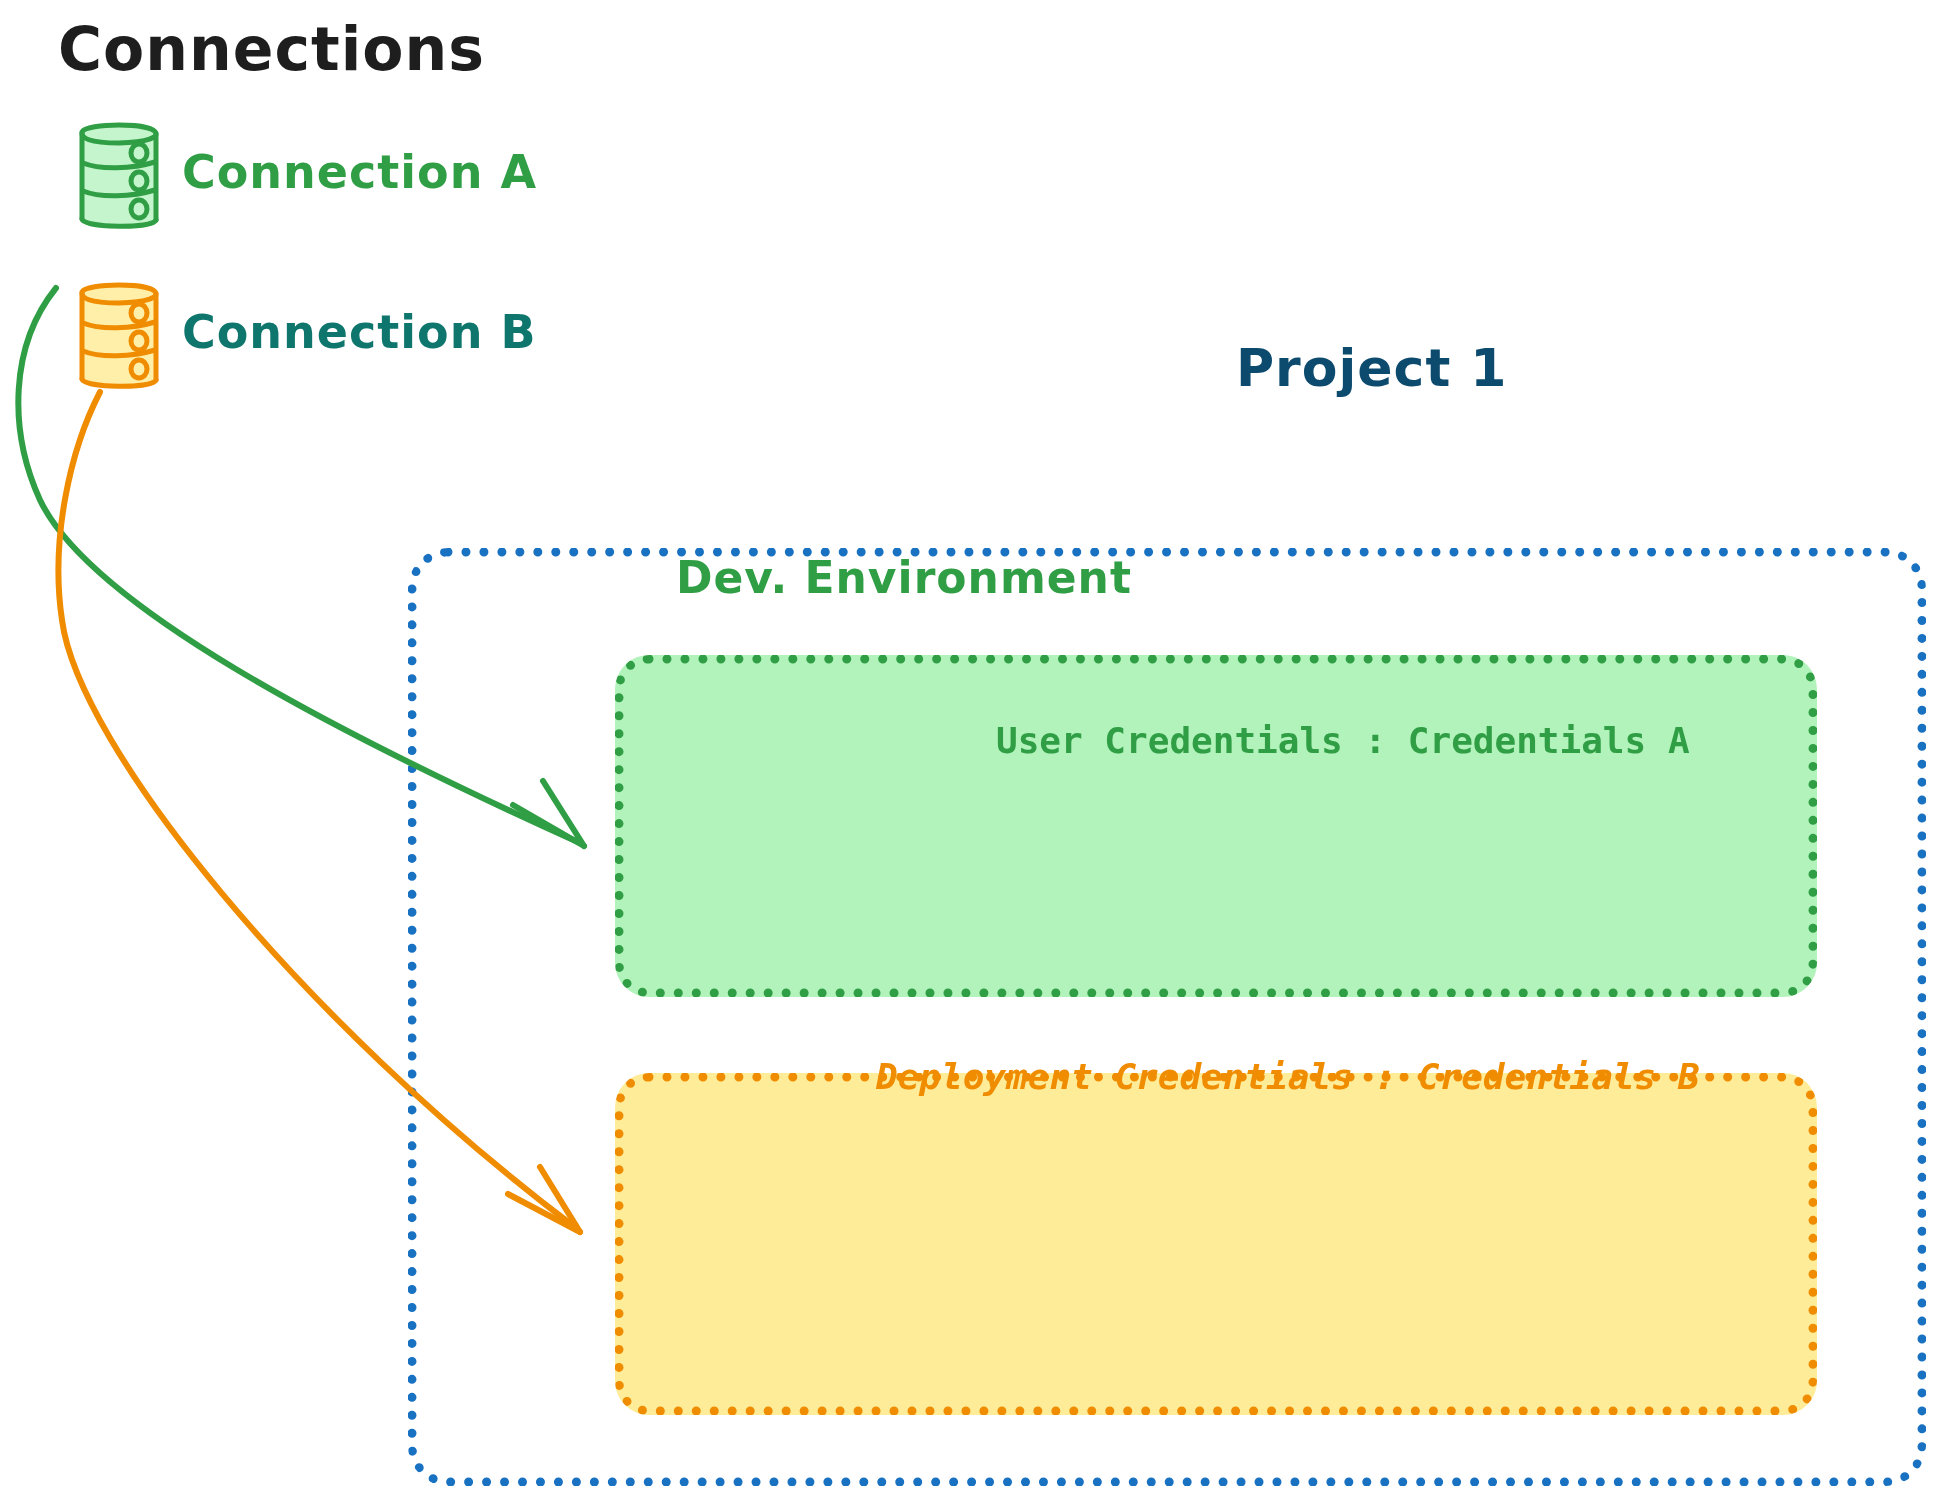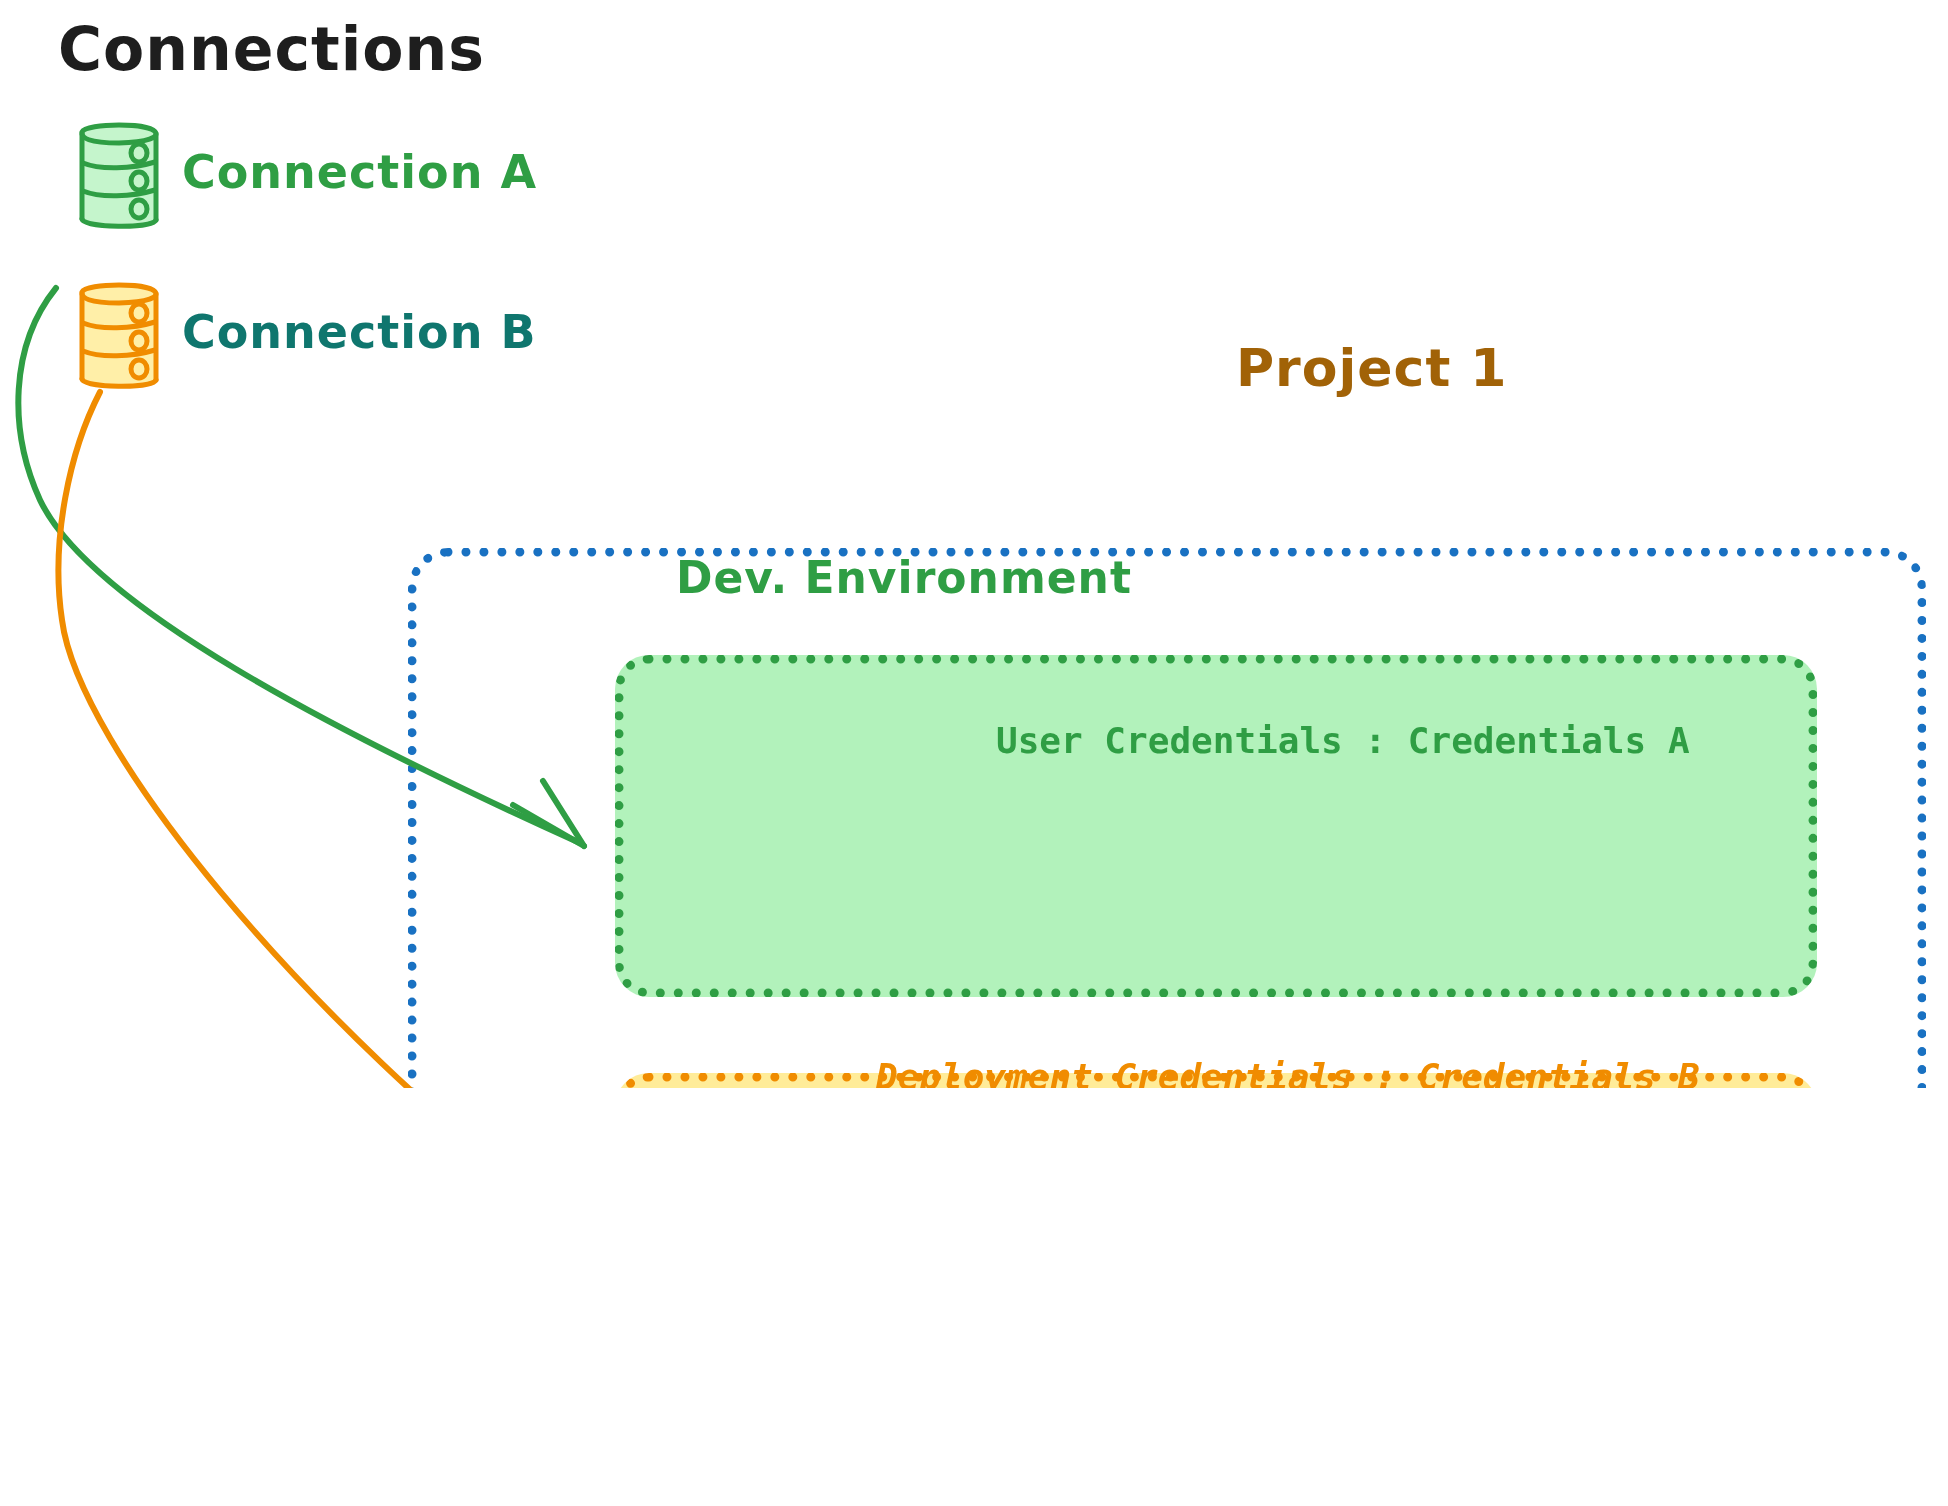--- a/index.html
+++ b/index.html
@@ -6,21 +6,21 @@
     margin: 0;
     padding: 0;
     background: #ffffff;
   }
   body {
     font-family: "DejaVu Sans", sans-serif;
   }
   #canvas {
     position: relative;
     width: 1948px;
-    height: 1088px;
+    height: 1506px;
     background: #ffffff;
     overflow: hidden;
   }
   .layer-svg {
     position: absolute;
     left: 0;
     top: 0;
     width: 1948px;
     height: 1506px;
     pointer-events: none;
@@ -53,21 +53,21 @@
   .label-conn-b {
     left: 182px;
     top: 305px;
     font-size: 46px;
     color: #0f766e;
   }
   .label-project {
     left: 1236px;
     top: 338px;
     font-size: 52px;
-    color: #a16207;
+    color: #0c4a6e;
   }
   .label-dev-env {
     left: 676px;
     top: 552px;
     font-size: 44px;
     color: #2f9e44;
   }
   .label-prod-env {
     left: 664px;
     top: 886px;

